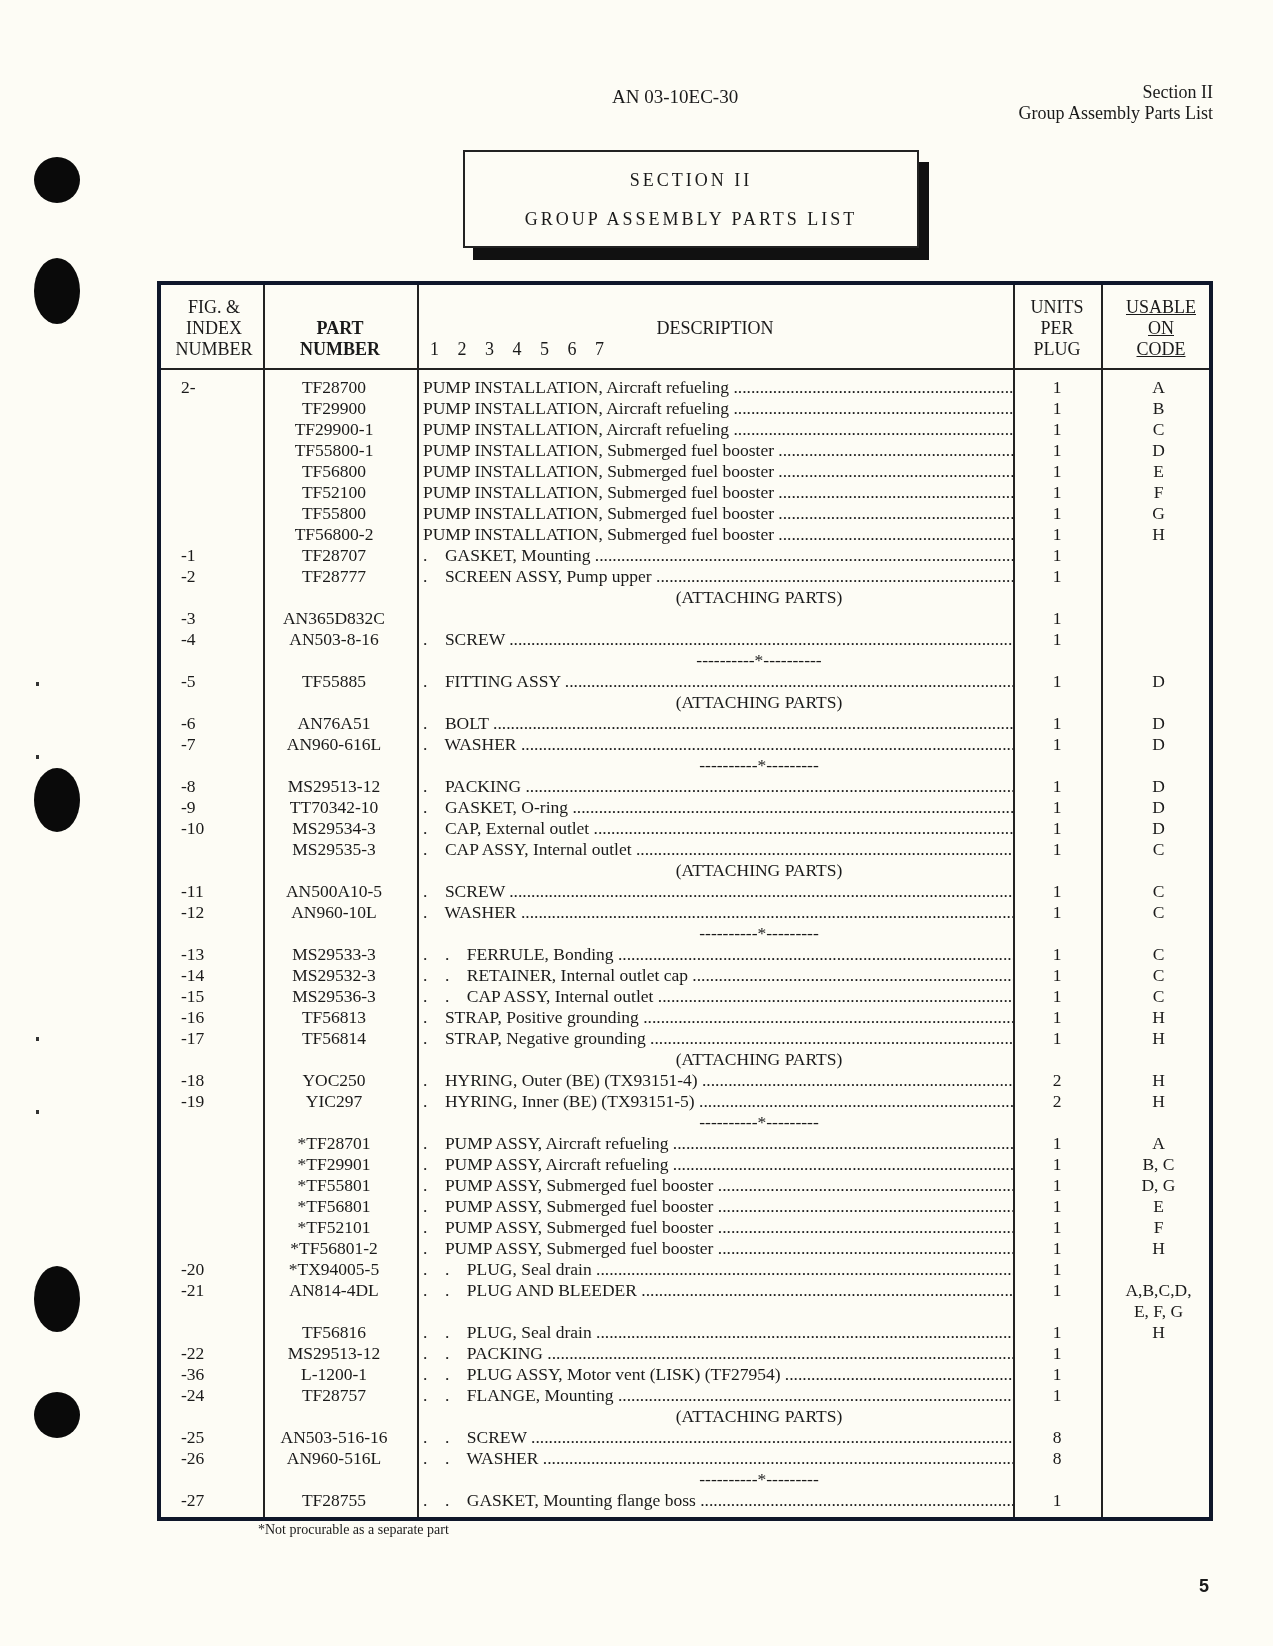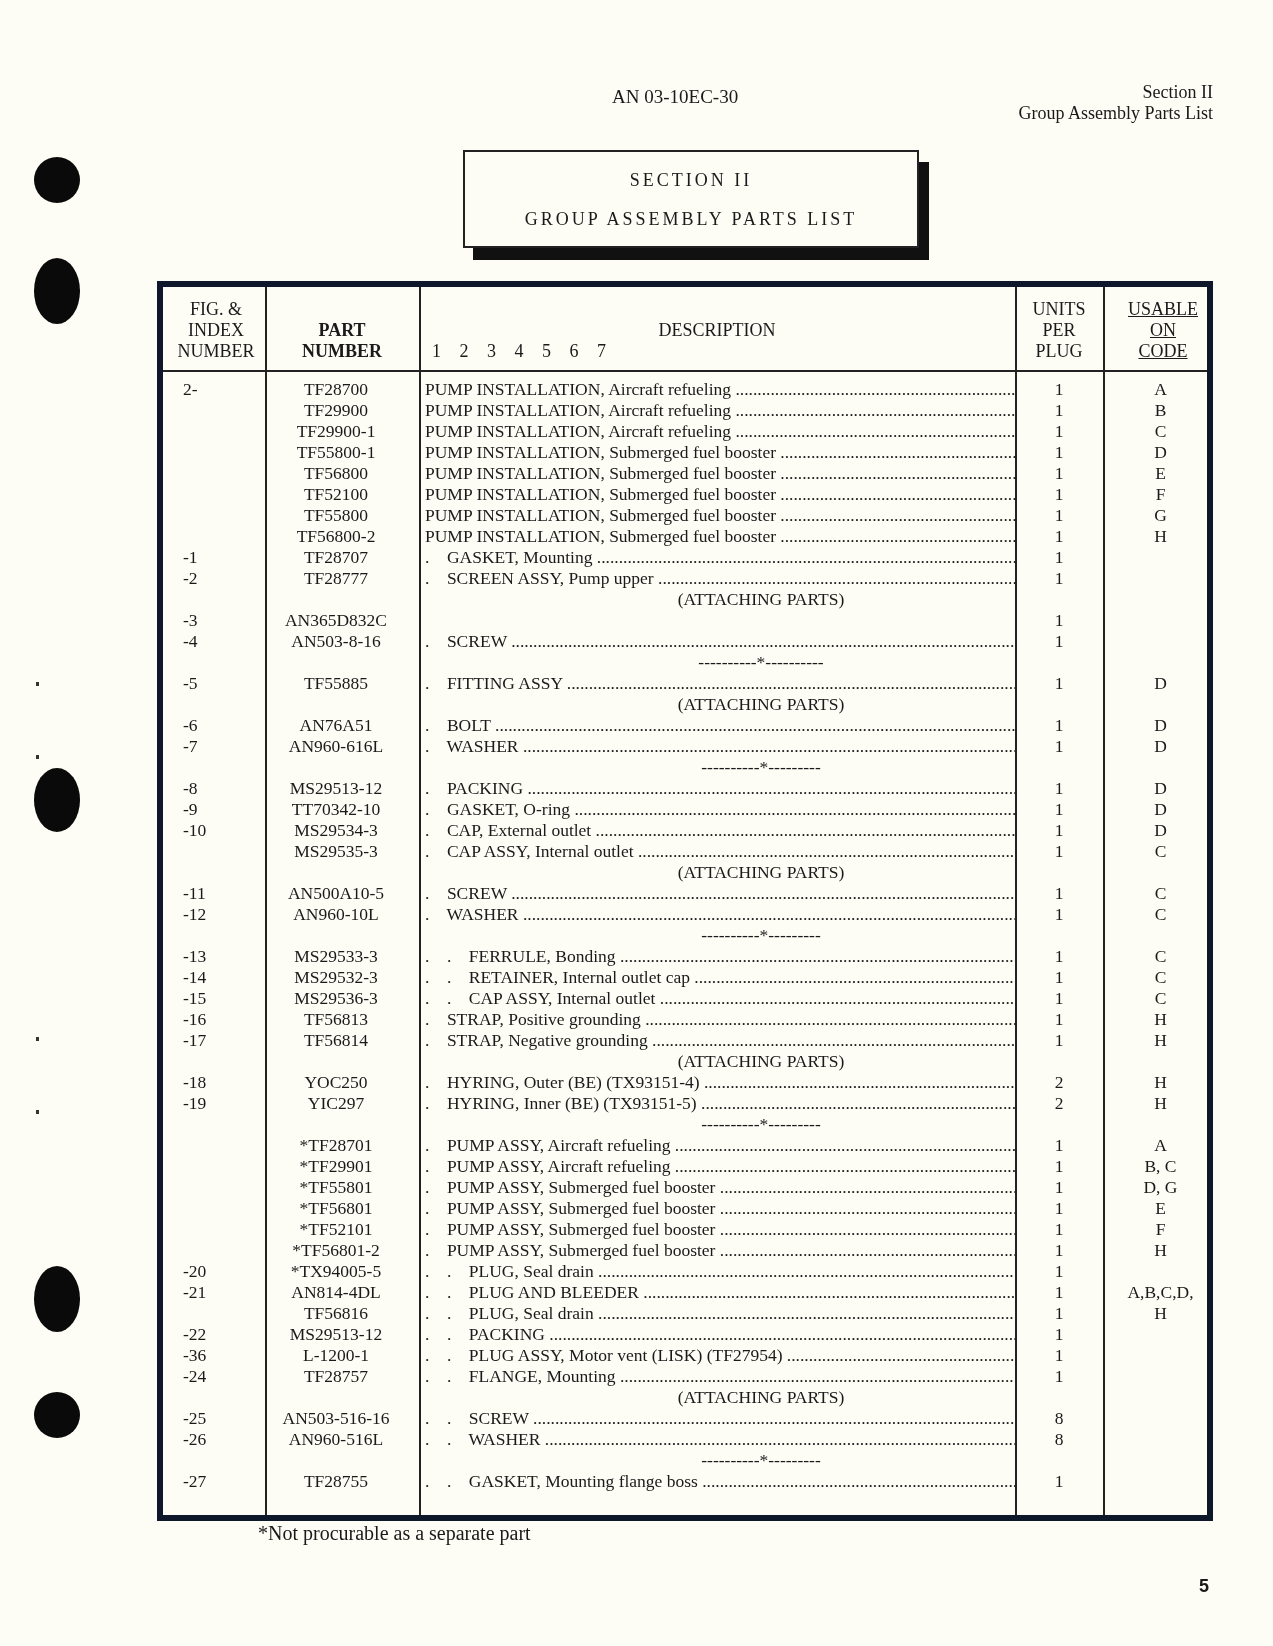--- a/index.html
+++ b/index.html
@@ -13,35 +13,35 @@
   .hdr-right { position:absolute; right:60px; top:82px; font-size:18px; text-align:right; line-height:21px; }
   .title-box {
     position:absolute; left:463px; top:150px; width:452px; height:94px;
     border:2px solid #222; background:#fdfcf5; text-align:center;
     box-shadow: 10px 12px 0 #111;
   }
   .title-box .t1 { margin-top:18px; font-size:18px; letter-spacing:3px; }
   .title-box .t2 { margin-top:18px; font-size:18px; letter-spacing:3px; }
   .parts {
     position:absolute; left:157px; top:281px; width:1056px; height:1240px;
-    border:6px solid #0f172a; box-sizing:border-box;
+    border:4px solid #0f172a; box-sizing:border-box;
   }
   .col-line { position:absolute; top:0; bottom:0; width:0; border-left:2px solid #222; }
   .head-line { position:absolute; left:0; right:0; top:83px; border-top:2px solid #222; }
   .th { position:absolute; top:12px; text-align:center; font-size:18px; line-height:21px; }
   .th-desc-nums { position:absolute; top:54px; left:269px; font-size:18px; word-spacing:14px; }
   .rows { position:absolute; left:0; right:0; top:92px; }
   .row { position:relative; height:21px; font-size:17.5px; line-height:21px; white-space:nowrap; }
   .c-fig { position:absolute; left:20px; width:70px; }
   .c-part { position:absolute; left:113px; width:120px;text-align:center; }
   .c-desc { position:absolute; left:262px; width:590px; overflow:hidden; }
   .c-units { position:absolute; left:853px; width:86px; text-align:center; }
   .c-code { position:absolute; left:941px; width:113px; text-align:center; }
   .center-note { position:absolute; left:268px; width:590px; text-align:center; padding-left:70px; box-sizing:border-box; }
-  .footnote { position:absolute; left:258px; top:1522px; font-size:20px; }
+  .footnote { position:absolute; left:258px; top:1522px; font-size:14px; }
   .pageno { position:absolute; left:1199px; top:1576px; font-size:18px; font-weight:bold; font-family:"Liberation Sans", sans-serif; }
 </style>
 </head>
 <body>
 
 <div class="hole" style="top:157px;height:46px;"></div>
 <div class="hole" style="top:258px;height:66px;"></div>
 <div class="hole" style="top:768px;height:64px;"></div>
 <div class="hole" style="top:1266px;height:66px;"></div>
 <div class="hole" style="top:1392px;height:46px;"></div>
@@ -361,20 +361,27 @@
       </div>
       <div class="row">
         <span class="c-fig">-21</span>
         <span class="c-part">AN814-4DL</span>
         <span class="c-desc" style="white-space: pre;">.    .    PLUG AND BLEEDER ........................................................................................................................</span>
         <span class="c-units">1</span>
         <span class="c-code">A,B,C,D,</span>
       </div>
       <div class="row">
         <span class="c-fig"></span>
+        <span class="c-part"></span>
+        <span class="c-desc"></span>
+        <span class="c-units"></span>
+        <span class="c-code">E, F, G</span>
+      </div>
+      <div class="row">
+        <span class="c-fig"></span>
         <span class="c-part">TF56816</span>
         <span class="c-desc" style="white-space: pre;">.    .    PLUG, Seal drain ........................................................................................................................</span>
         <span class="c-units">1</span>
         <span class="c-code">H</span>
       </div>
       <div class="row">
         <span class="c-fig">-22</span>
         <span class="c-part">MS29513-12</span>
         <span class="c-desc" style="white-space: pre;">.    .    PACKING ........................................................................................................................</span>
         <span class="c-units">1</span>

